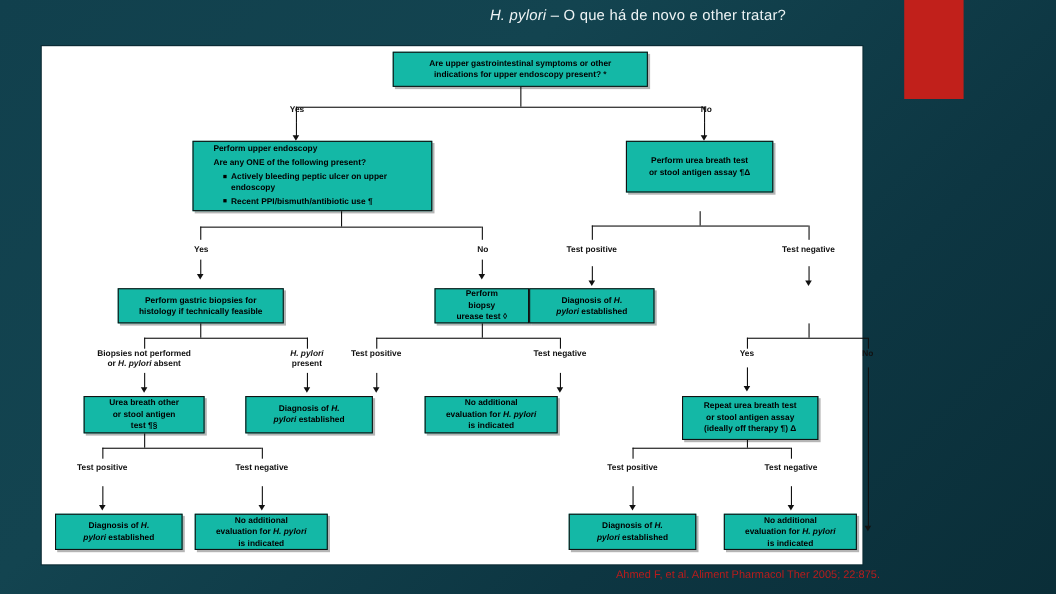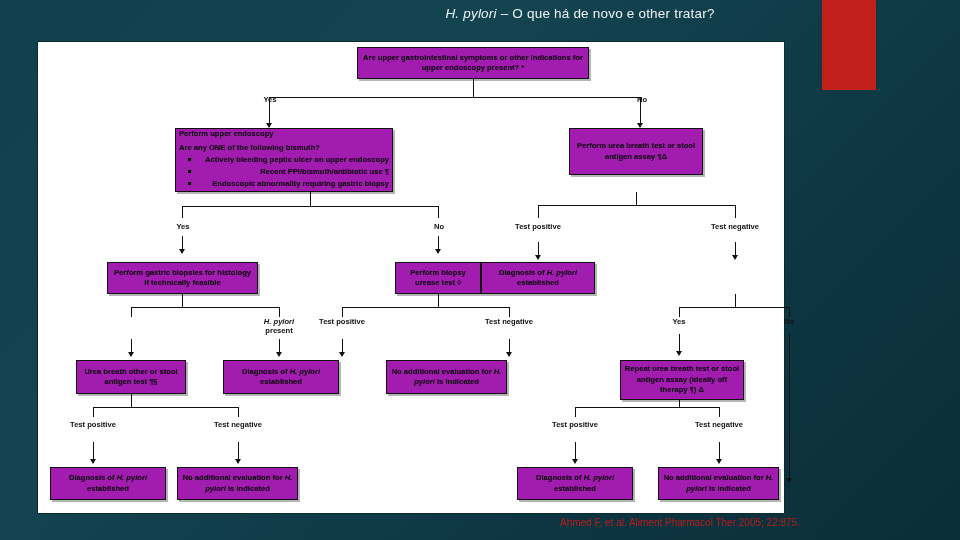--- a/index.html
+++ b/index.html
@@ -32,36 +32,36 @@
   .figure{
     position:absolute;left:38px;top:42px;width:746px;height:471px;
     background:#ffffff;
     box-shadow:0 0 0 1px #0a2a33;
   }
   .fig-inner{position:absolute;inset:0;}
 
   
   .bx{
     position:absolute;
-    background:#a21caf;
+    background:#14b8a6;
     border:1px solid #111;
     box-sizing:border-box;
     display:flex;align-items:center;justify-content:center;
     text-align:center;
     font-size:7.6px;
     line-height:1.38;
     color:#000;
     font-weight:bold;
-    padding:2px 3px;
+    padding:2px 18px;
     box-shadow:2px 2px 0 rgba(120,120,120,.55);
   }
   .bx.left-al{justify-content:flex-start;text-align:left;}
   .bx .inner{width:100%;}
   .it{font-style:italic;}
-  ul.blist{margin:2px 0 0 0;padding:0 0 0 9px;list-style:none;text-align:right;}
+  ul.blist{margin:2px 0 0 0;padding:0 0 0 9px;list-style:none;}
   ul.blist li{position:relative;padding-left:7px;margin-bottom:1.5px;}
   ul.blist li:before{
     content:"";position:absolute;left:0;top:3px;
     width:3px;height:3px;background:#000;
   }
 
   
   .lbl{
     position:absolute;font-size:7.6px;font-weight:bold;color:#111;
     text-align:center;line-height:1.25;white-space:nowrap;
@@ -104,25 +104,24 @@
       <div class="lbl" style="left:588px;top:53px;width:32px;"><span>No</span></div>
 
       <div class="v" style="left:231px;top:69px;height:13px;"></div>
       <div class="arrow" style="left:228px;top:81px;"></div>
       <div class="v" style="left:602px;top:69px;height:13px;"></div>
       <div class="arrow" style="left:599px;top:81px;"></div>
 
       <div class="bx left-al" style="left:137px;top:86px;width:218px;height:64px;">
         <div class="inner">
           <div style="margin-bottom:3px;">Perform upper endoscopy</div>
-          <div>Are any ONE of the following bismuth?</div>
+          <div>Are any ONE of the following present?</div>
           <ul class="blist">
             <li>Actively bleeding peptic ulcer on upper endoscopy</li>
             <li>Recent PPI/bismuth/antibiotic use ¶</li>
-            <li>Endoscopic abnormality requiring gastric biopsy</li>
           </ul>
         </div>
       </div>
 
       <div class="bx" style="left:531px;top:86px;width:134px;height:47px;">
         <div class="inner">Perform urea breath test or stool antigen assay ¶Δ</div>
       </div>
 
       <div class="v" style="left:272px;top:150px;height:14px;"></div>
       <div class="h" style="left:144px;top:164px;width:256px;"></div>
@@ -167,20 +166,23 @@
           Diagnosis of <span class="it">H. pylori</span> established
         </div>
       </div>
 
 
       <div class="v" style="left:144px;top:252px;height:13px;"></div>
       <div class="h" style="left:93px;top:265px;width:149px;"></div>
       <div class="v" style="left:93px;top:265px;height:10px;"></div>
       <div class="v" style="left:241px;top:265px;height:10px;"></div>
 
+      <div class="lbl" style="left:35px;top:275px;width:116px;">
+        Biopsies not performed<br>or <span class="it">H. pylori</span> absent
+      </div>
       <div class="lbl" style="left:210px;top:275px;width:62px;">
         <span class="it">H. pylori</span><br>present
       </div>
 
       <div class="v" style="left:93px;top:297px;height:14px;"></div>
       <div class="arrow" style="left:90px;top:310px;"></div>
       <div class="v" style="left:241px;top:297px;height:14px;"></div>
       <div class="arrow" style="left:238px;top:310px;"></div>
 
       <div class="v" style="left:400px;top:252px;height:13px;"></div>

